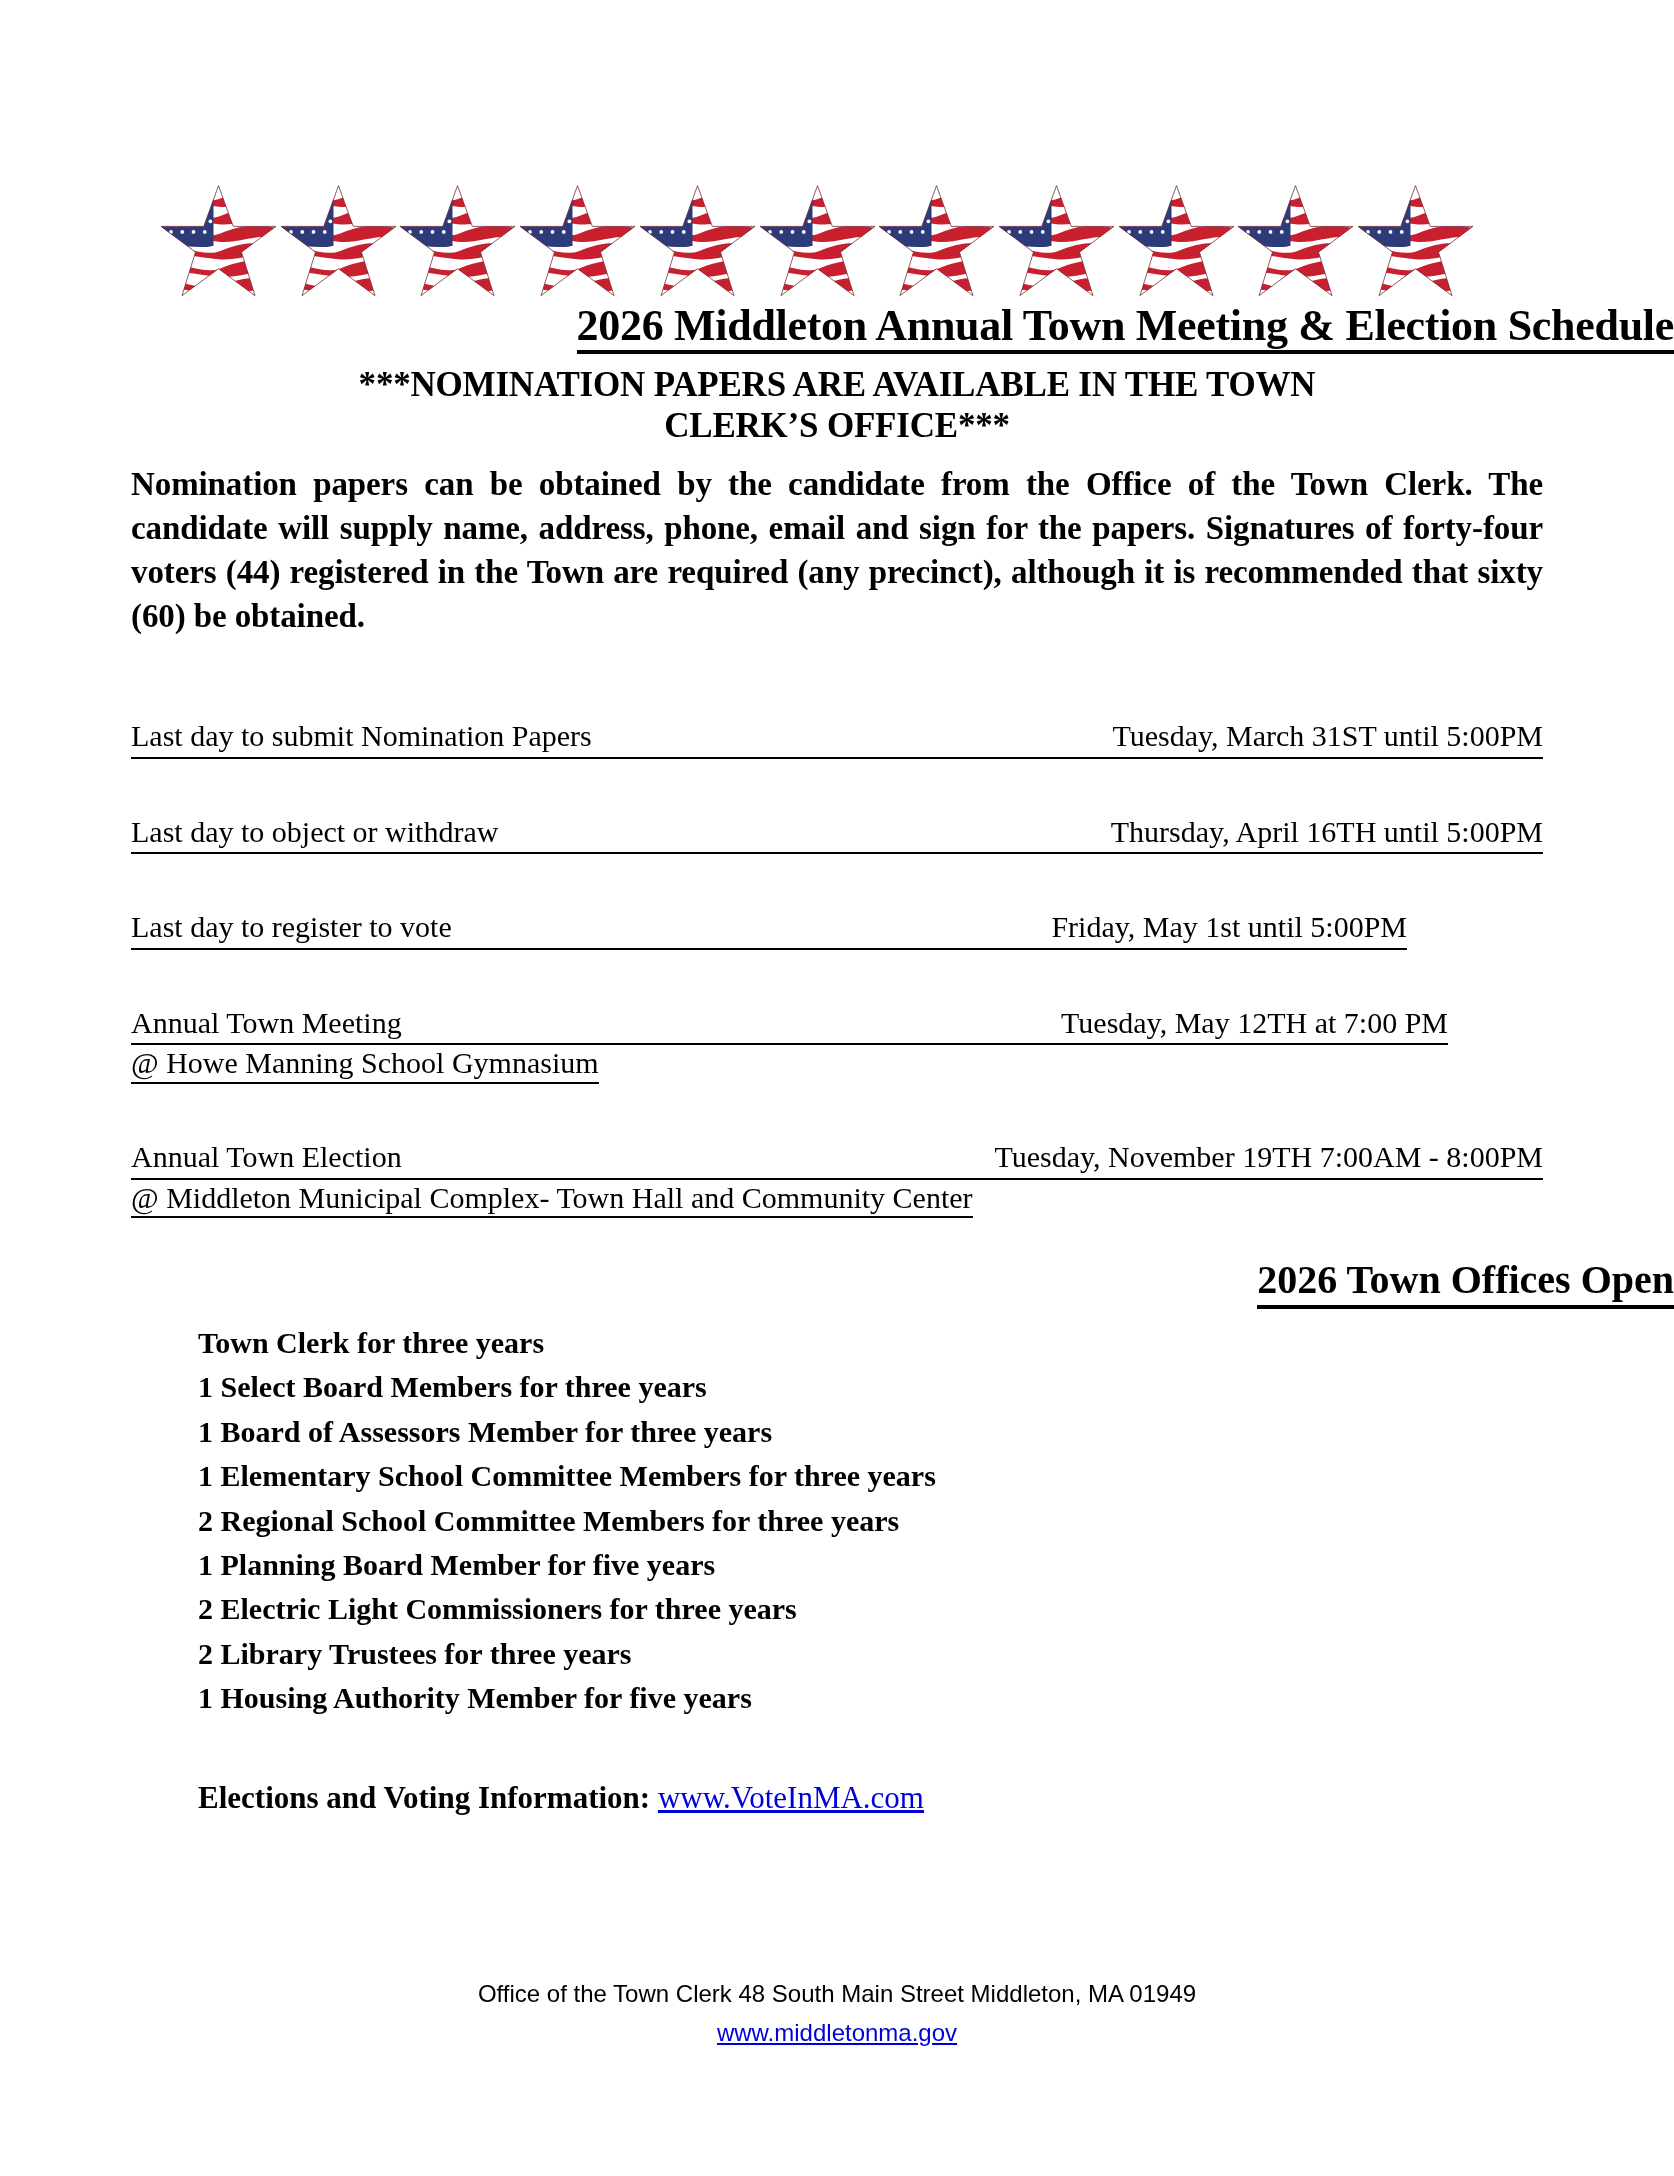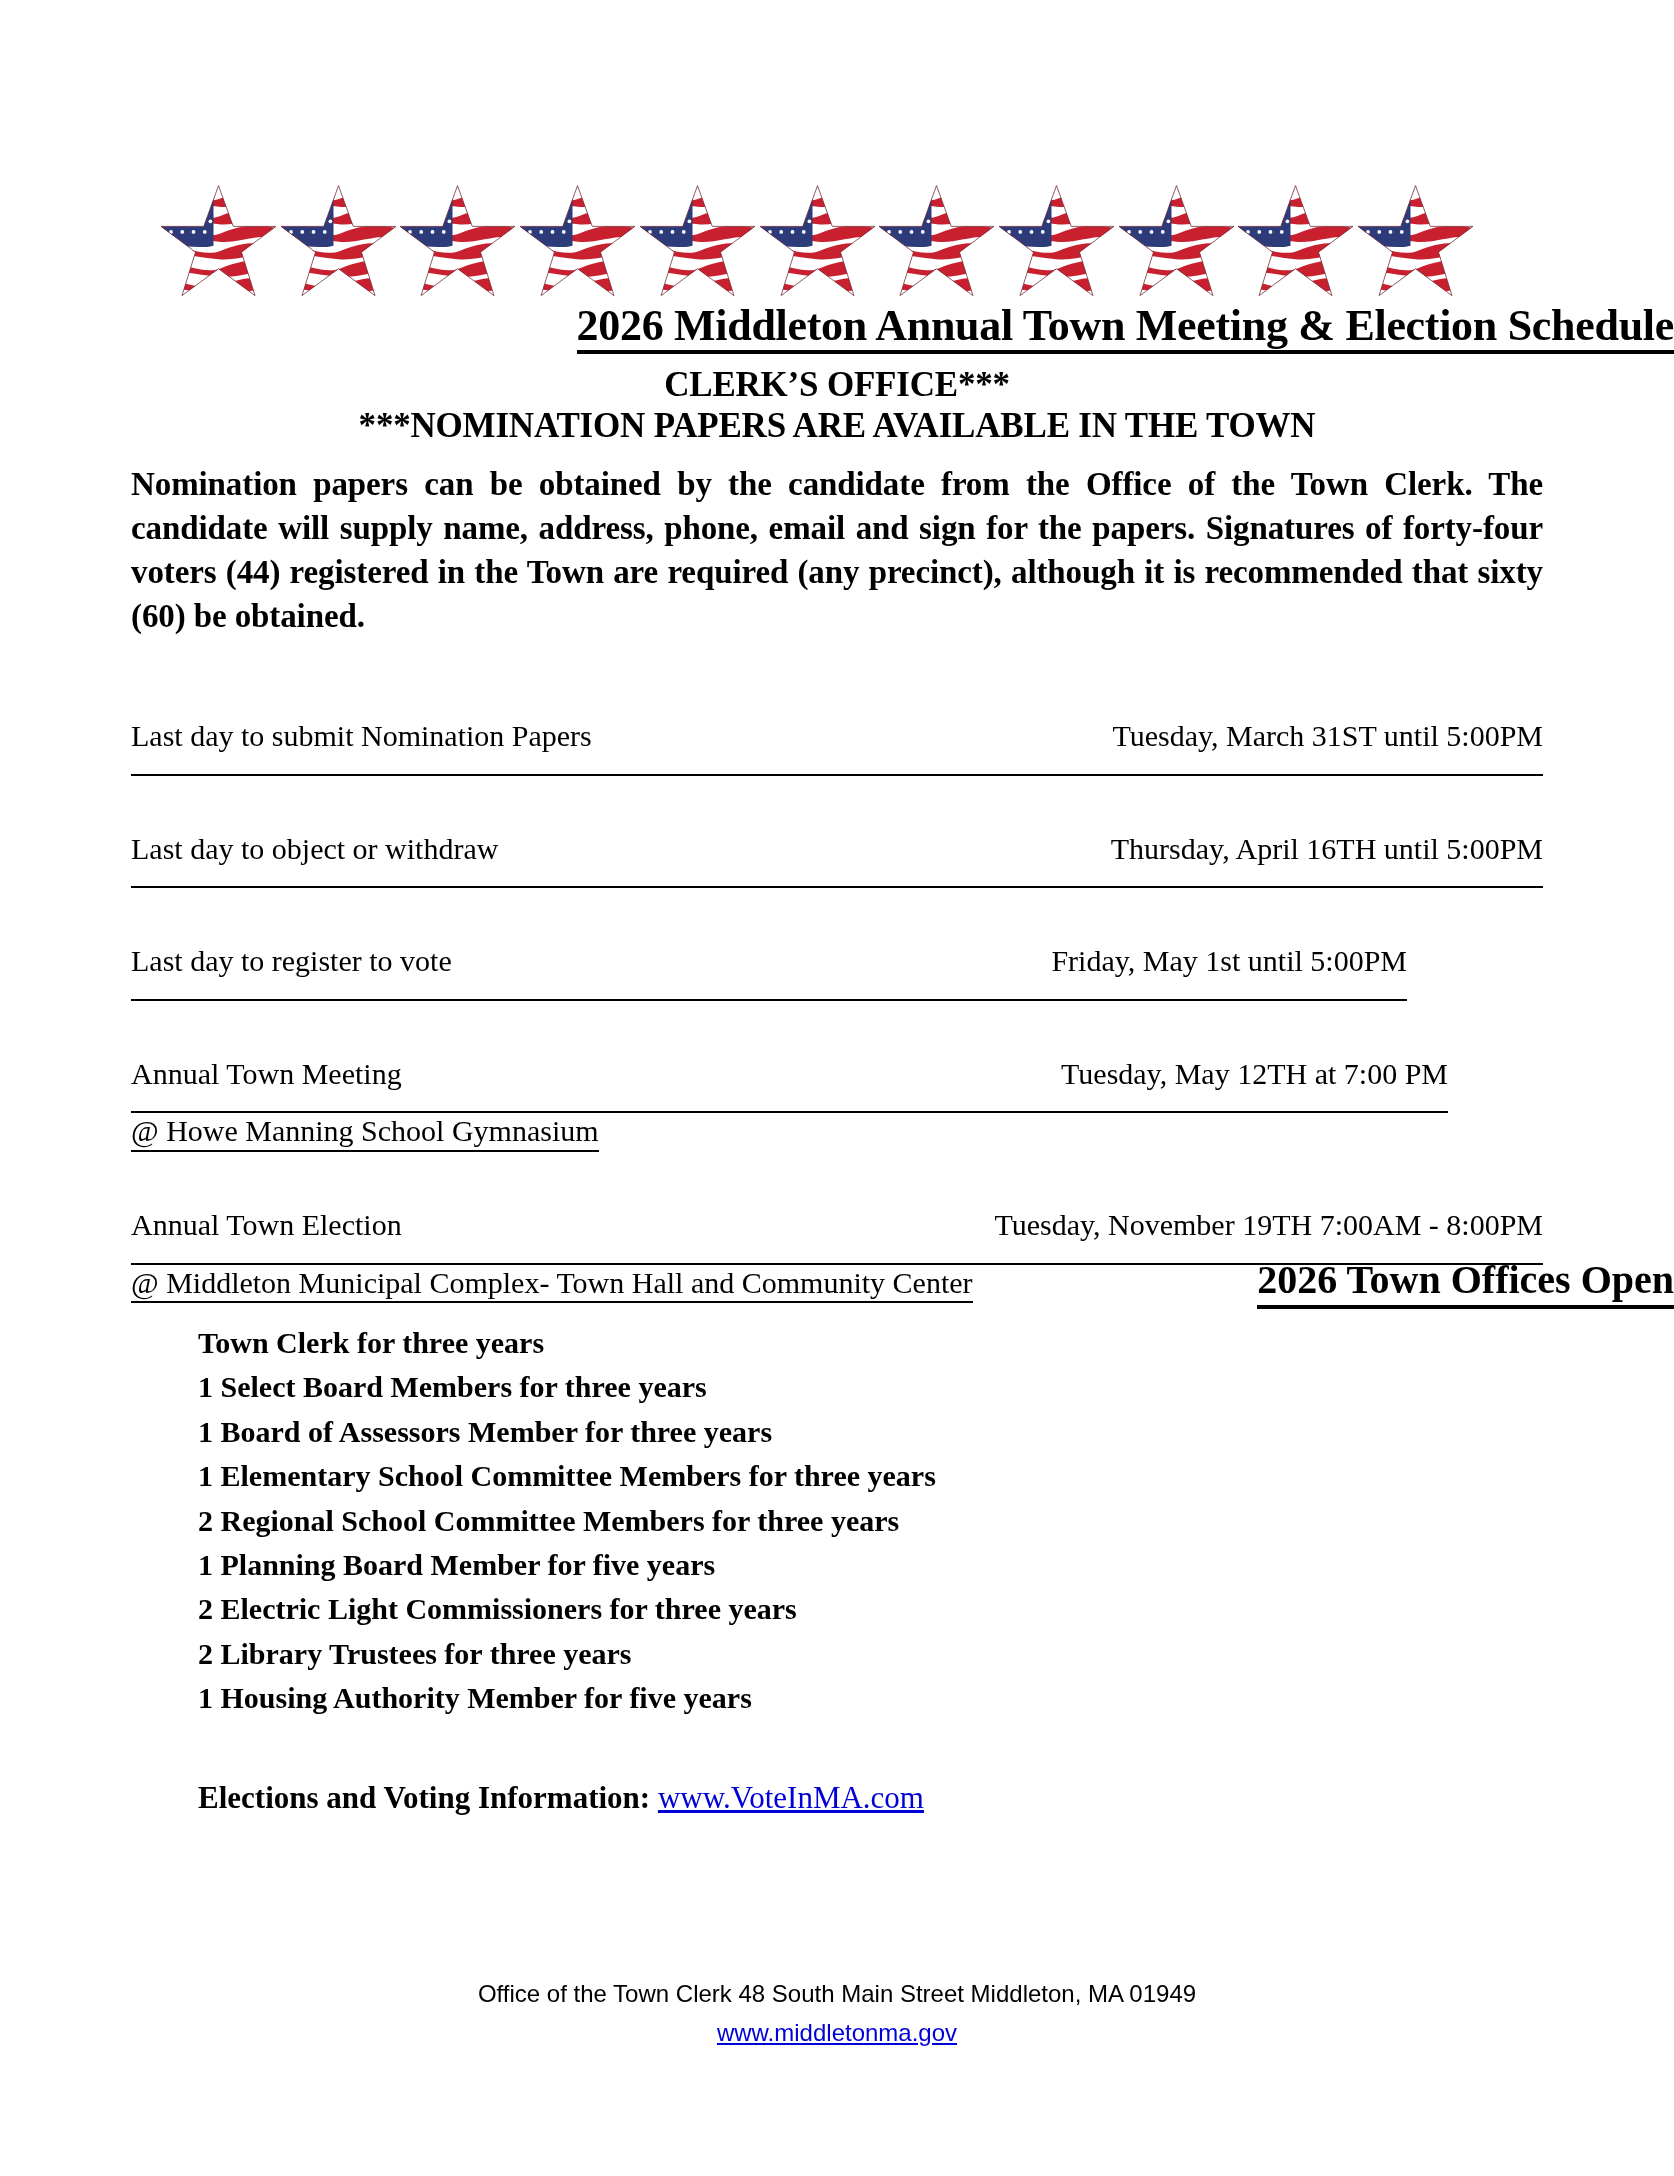--- a/index.html
+++ b/index.html
@@ -97,21 +97,21 @@
     line-height: 1.0;
   }
   .sched-row {
     margin-bottom: 0;
   }
   .sched-line {
     display: flex;
     justify-content: space-between;
     align-items: flex-start;
     border-bottom: 2.7px solid #000;
-    padding-bottom: 19px;
+    padding-bottom: 2px;
     line-height: 1.22;
     white-space: nowrap;
   }
   .sched-line.narrow {
     width: 1276px;
   }
   .sched-line.meeting {
     width: 1317px;
   }
   .sched-sub {
@@ -681,22 +681,22 @@
         </g>
         <path d="M50 2 L61.8 34.6 L96 34.6 L68.4 55.2 L79.2 90 L50 68.5 L20.8 90 L31.6 55.2 L4 34.6 L38.2 34.6 Z" fill="none" stroke="#6b2330" stroke-width="0.6"></path>
       </svg>
     </div>
 
   <div class="doc-title">
     <span class="u">2026 Middleton Annual Town Meeting &amp; Election Schedule</span>
   </div>
 
   <div class="subtitle">
+    <div>***NOMINATION PAPERS ARE AVAILABLE IN THE TOWN</div>
     <div>CLERK’S OFFICE***</div>
-    <div>***NOMINATION PAPERS ARE AVAILABLE IN THE TOWN</div>
   </div>
 
   <div class="intro">Nomination papers can be obtained by the candidate from the Office of the Town Clerk. The candidate will supply name, address, phone, email and sign for the papers. Signatures of forty-four voters (44) registered in the Town are required (any precinct), although it is recommended that sixty (60) be obtained.</div>
 
   <div class="schedule" id="scheduleList">
       <div class="sched-row">
         <div class="sched-line">
           <span>Last day to submit Nomination Papers</span>
           <span>Tuesday, March 31ST until 5:00PM</span>
         </div>

